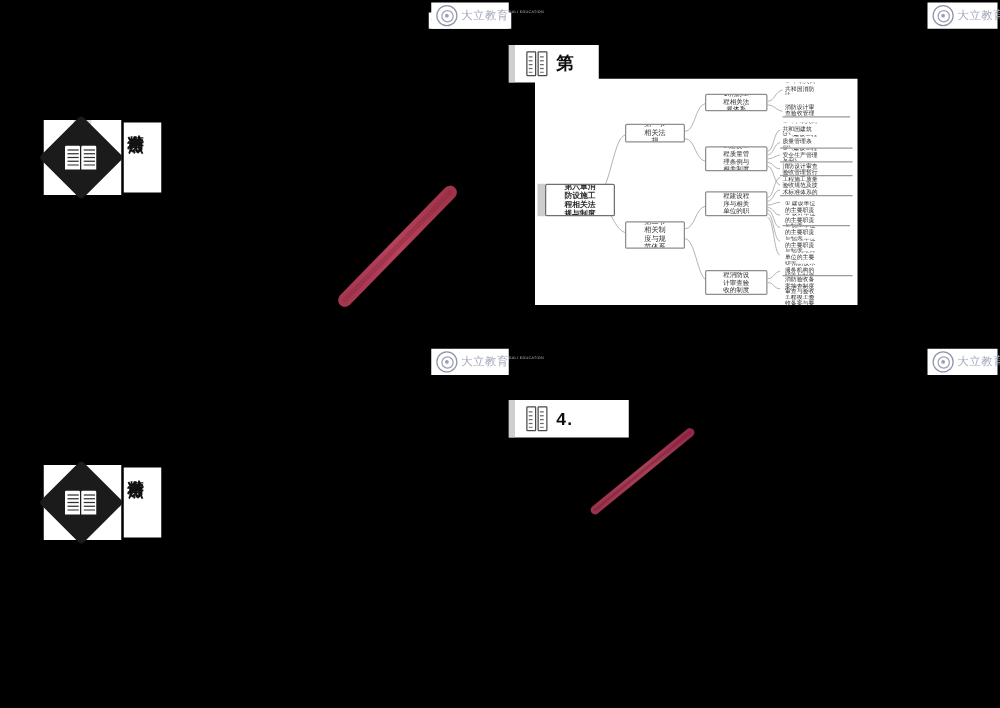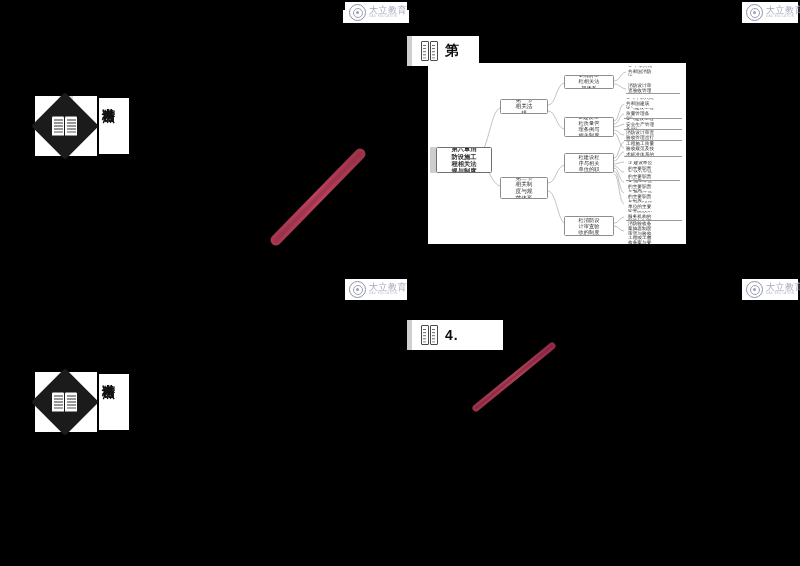--- a/index.html
+++ b/index.html
@@ -21,21 +21,21 @@
     display:flex;align-items:center;justify-content:center;
   }
   .wm .wm-seal::before{
     content:"";position:absolute;width:8px;height:8px;border-radius:50%;
     border:1.1px solid #9aa0b4;
   }
   .wm .wm-seal::after{
     content:"";position:absolute;width:3px;height:3px;border-radius:50%;
     background:#9aa0b4;
   }
-  .wm-txt{display:flex;flex-direction:column;line-height:1;}
+  .wm-txt{display:flex;flex-direction:row;line-height:1;}
   .wm-main{font-size:9px;color:#a3a8bb;letter-spacing:.5px;white-space:nowrap;}
   .wm-sub{font-size:3.2px;color:#b9bdcb;letter-spacing:.3px;white-space:nowrap;
           transform:scale(.92);transform-origin:left center;}
 
   #wm-top-center{left:345px;top:2px;width:62px;height:21px;}
   #wm-top-right{left:742px;top:2px;width:56px;height:21px;}
   #wm-mid-center{left:345px;top:279px;width:62px;height:21px;}
   #wm-mid-right{left:742px;top:279px;width:56px;height:21px;}
 
   

